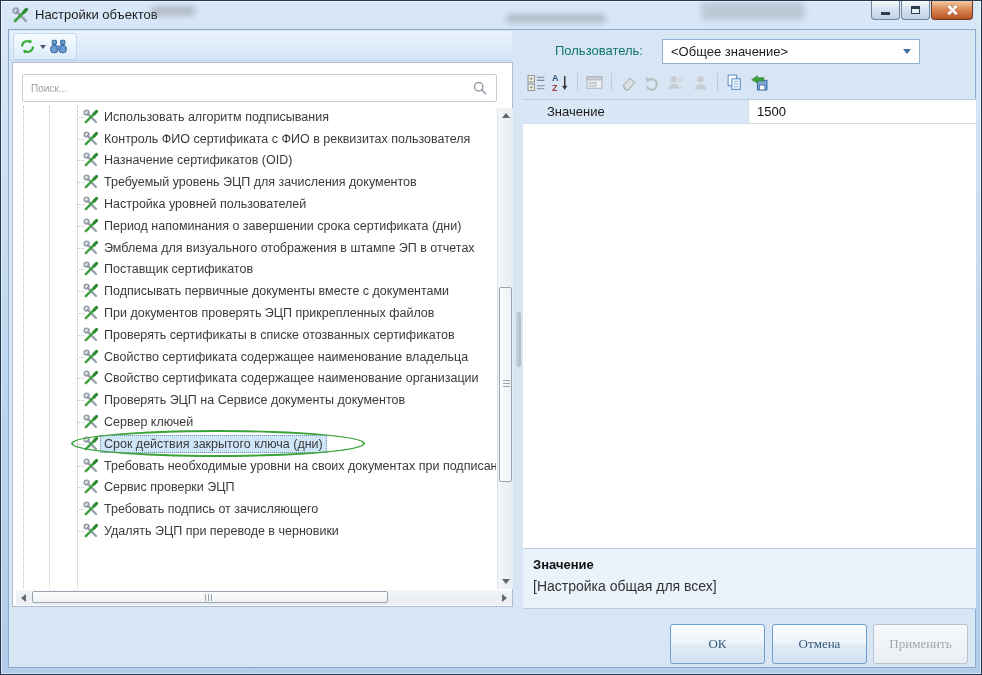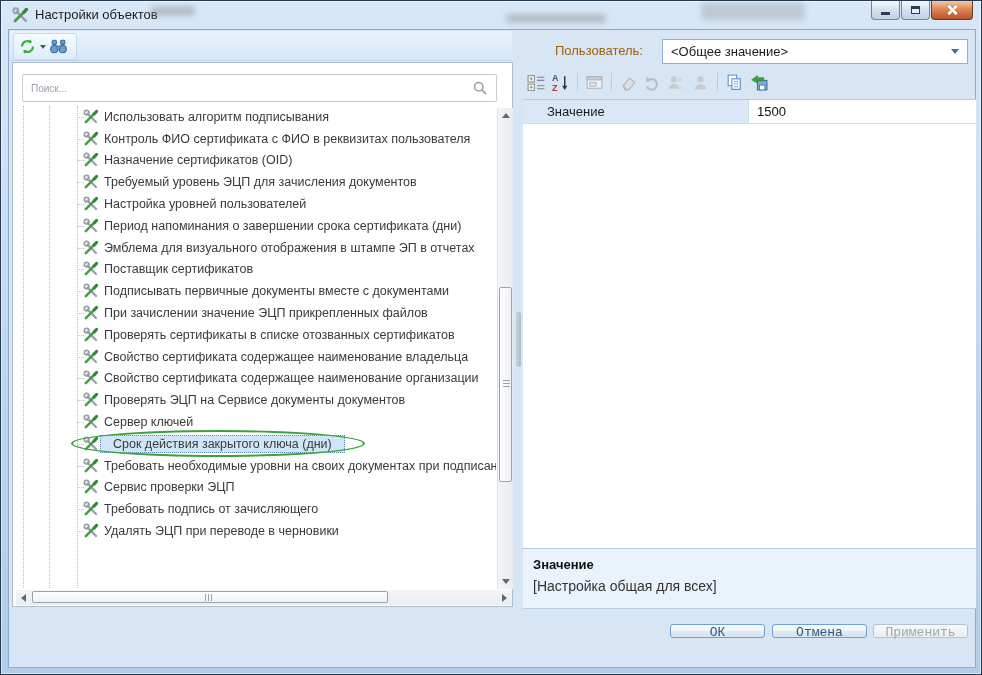--- a/index.html
+++ b/index.html
@@ -44,57 +44,57 @@
   .searchbox input { flex:1; border:none; outline:none; font-family:"Liberation Sans",sans-serif; font-size:10px; color:#50575e; padding:0 8px; background:transparent; }
   .searchbox input::placeholder { color:#9aa2ab; }
   .search-icon { margin-right:8px; flex:none; }
   .tree { position:absolute; left:4px; top:43px; width:479px; height:482px; overflow:hidden; }
   .guide { position:absolute; top:0; bottom:0; width:0; border-left:1px dotted #bdbdbd; }
   .g1{left:6px;} .g2{left:32px;} .g3{left:60px;}
   .tree-row { position:relative; display:flex; align-items:center; height:21.8px; padding-left:66px; white-space:nowrap; cursor:default; }
   .tree-row::before { content:''; position:absolute; left:60px; top:50%; width:7px; border-top:1px dotted #bdbdbd; }
   .tree-row svg { flex:none; margin-right:5px; }
   .tree-label { font-size:12.5px; color:#3a3a3a; }
-  .tree-row.selected .tree-label { background:#cfe5f8; border:1px dotted #698db0; padding:1px 12px; margin-left:-4px;text-align:center; }
+  .tree-row.selected .tree-label { background:#cfe5f8; border:1px dotted #698db0; padding:1px 3px; margin-left:-4px;text-align:center; }
   .oval { position:absolute; left:54px; top:-3px; width:294px; height:27px; border:2.5px solid #3aa23a; border-radius:50%; pointer-events:none; }
   
   .vscroll { position:absolute; left:484px; top:45px; width:16px; height:481px; background:linear-gradient(to right,#f3f5f7,#e9edf1); border-left:1px solid #dde2e7; }
   .vthumb { position:absolute; left:1px; top:179px; width:13px; height:195px; background:linear-gradient(to right,#fdfdfd,#eef1f4); border:1px solid #98a4af; border-radius:2px; }
   .vgrip { position:absolute; left:3px; top:92px; width:7px; height:8px; background:repeating-linear-gradient(#9aa4ad 0 1px, transparent 1px 3px); }
   .hscroll { position:absolute; left:3px; top:527px; width:496px; height:15px; background:linear-gradient(#f3f5f7,#e9edf1); display:flex; align-items:center; }
   .hthumb { position:absolute; left:16px; top:1px; width:356px; height:12px; background:linear-gradient(#fdfdfd,#eef1f4); border:1px solid #98a4af; border-radius:2px; }
   .hgrip { position:absolute; left:172px; top:2px; width:9px; height:7px; background:repeating-linear-gradient(90deg,#9aa4ad 0 1px, transparent 1px 3px); }
   .sb-btn { position:absolute; width:15px; height:15px; display:flex; align-items:center; justify-content:center; }
   .arr-up { width:0;height:0;border-left:4px solid transparent;border-right:4px solid transparent;border-bottom:5px solid #5d6871; }
   .arr-dn { width:0;height:0;border-left:4px solid transparent;border-right:4px solid transparent;border-top:5px solid #5d6871; }
   .arr-lf { width:0;height:0;border-top:4px solid transparent;border-bottom:4px solid transparent;border-right:5px solid #5d6871; }
   .arr-rt { width:0;height:0;border-top:4px solid transparent;border-bottom:4px solid transparent;border-left:5px solid #5d6871; }
   
   .splitter { position:absolute; left:504px; top:1px; width:10px; height:603px; cursor:col-resize; }
   .splitter-grip { position:absolute; left:2.5px; top:281px; width:5px; height:55px; background:linear-gradient(to right,#c6d2df,#aebccb); border-radius:2px; }
   
-  .user-label { position:absolute; left:546px; top:13px; font-size:13px; color:#a16207; }
-  .combo { position:absolute; left:653px; top:9px; width:306px; height:25px; background:#fff; border:1px solid #8fb0d3; display:flex; align-items:center; padding:0 8px; }
+  .user-label { position:absolute; left:546px; top:13px; font-size:13px; color:#0f766e; }
+  .combo { position:absolute; left:653px; top:9px; width:258px; height:25px; background:#fff; border:1px solid #8fb0d3; display:flex; align-items:center; padding:0 8px; }
   .combo-value { flex:1; font-size:13px; color:#1c1c1c; }
   .combo-arrow { width:0;height:0;border-left:4.5px solid transparent;border-right:4.5px solid transparent;border-top:5px solid #3e6fa8; }
   .r-toolbar { position:absolute; left:518px; top:41px; height:22px; display:flex; align-items:center; gap:5px; }
   .tb-sep { width:1px; height:18px; background:#b9cbde; margin:0 2px; }
   .tb-ico { width:19px; height:19px; display:flex; align-items:center; justify-content:center; }
   
   .grid { position:absolute; left:514px; top:69px; width:453px; height:449px; background:#fff; border-top:1px solid #b7cde4; }
   .grid-row { display:flex; height:24px; border-bottom:1px solid #cfdded; font-size:13px; }
   .grid-cell-name { width:226px; background:#dae7f7; color:#1c1c1c; display:flex; align-items:center; padding-left:24px; border-right:1px solid #cfdfee; }
   .grid-cell-value { flex:1; display:flex; align-items:center; padding-left:8px; color:#111; }
   
   .desc { position:absolute; left:514px; top:518px; width:453px; height:61px; background:#eaf2fb; border-top:1px solid #b7cde4; border-bottom:1px solid #b7cde4; padding:8px 10px; }
   .desc-title { font-size:13px; font-weight:bold; color:#111; }
   .desc-text { font-size:14px; color:#333; margin-top:6px; }
   
-  .btn { position:absolute; top:594px; width:95px; height:14px; border:1px solid #6f9fd0; border-radius:3px;
-         background:linear-gradient(#fbfdfe,#eef4fa 45%,#dfeaf4 55%,#d5e3f1); font-family:Liberation Mono, monospace;
+  .btn { position:absolute; top:594px; width:95px; height:40px; border:1px solid #6f9fd0; border-radius:3px;
+         background:linear-gradient(#fbfdfe,#eef4fa 45%,#dfeaf4 55%,#d5e3f1); font-family:Liberation Serif, serif;
          font-size:13px; color:#33587c; cursor:default; }
   .btn-ok { left:661px; } .btn-cancel { left:763px; }
   .btn-apply { left:864px; border-color:#b7c2cc; color:#9fa8b0; background:linear-gradient(#f7f9fb,#e9eef3); }
 </style>
 </head>
 <body>
 
 <div class="window">
 
   <div class="titlebar">
@@ -248,21 +248,21 @@
             <span class="tree-label">Подписывать первичные документы вместе с документами</span>
           </div>
 
           <div class="tree-row">
             <svg width="16" height="16" viewBox="0 0 16 16">
               <circle cx="3.6" cy="3.6" r="2.3" fill="none" stroke="#97a0a8" stroke-width="1.7"></circle>
               <path d="M4.6 4.6 L13 13" stroke="#97a0a8" stroke-width="2.3" stroke-linecap="round"></path>
               <path d="M2.8 13.2 L11.6 4.4" stroke="#41a044" stroke-width="2.5" stroke-linecap="round"></path>
               <path d="M11.2 4.8 L13.6 2.4" stroke="#2e8a31" stroke-width="3.1" stroke-linecap="round"></path>
             </svg>
-            <span class="tree-label">При зачислении значение ЭЦП прикрепленных файлов</span>
+            <span class="tree-label">При документов проверять ЭЦП прикрепленных файлов</span>
           </div>
 
           <div class="tree-row">
             <svg width="16" height="16" viewBox="0 0 16 16">
               <circle cx="3.6" cy="3.6" r="2.3" fill="none" stroke="#97a0a8" stroke-width="1.7"></circle>
               <path d="M4.6 4.6 L13 13" stroke="#97a0a8" stroke-width="2.3" stroke-linecap="round"></path>
               <path d="M2.8 13.2 L11.6 4.4" stroke="#41a044" stroke-width="2.5" stroke-linecap="round"></path>
               <path d="M11.2 4.8 L13.6 2.4" stroke="#2e8a31" stroke-width="3.1" stroke-linecap="round"></path>
             </svg>
             <span class="tree-label">Проверять сертификаты в списке отозванных сертификатов</span>

